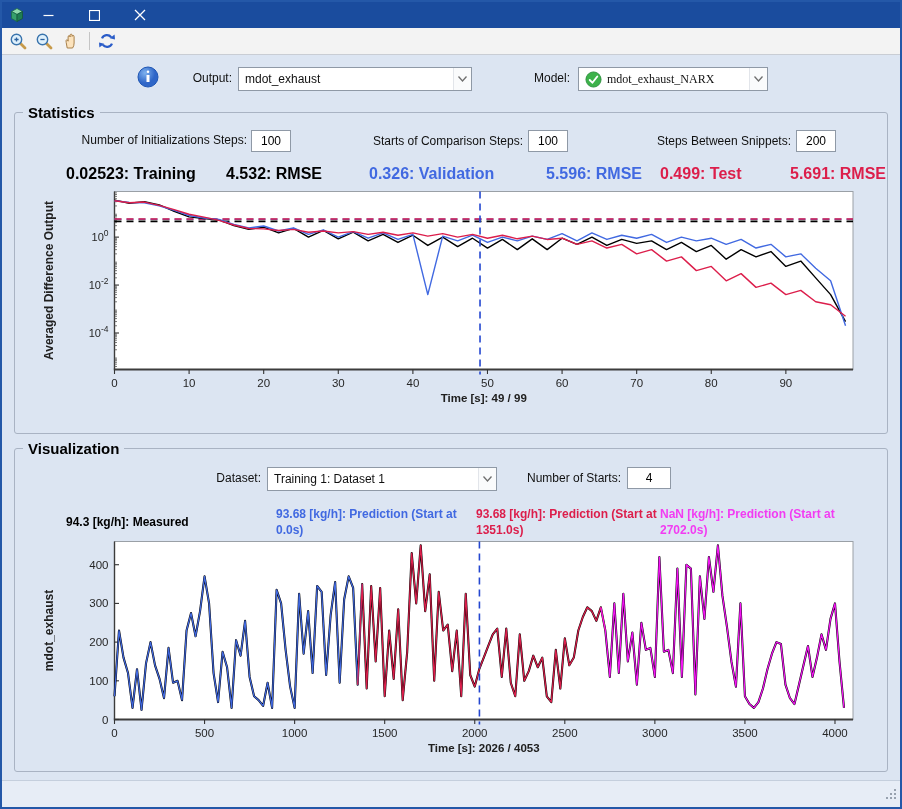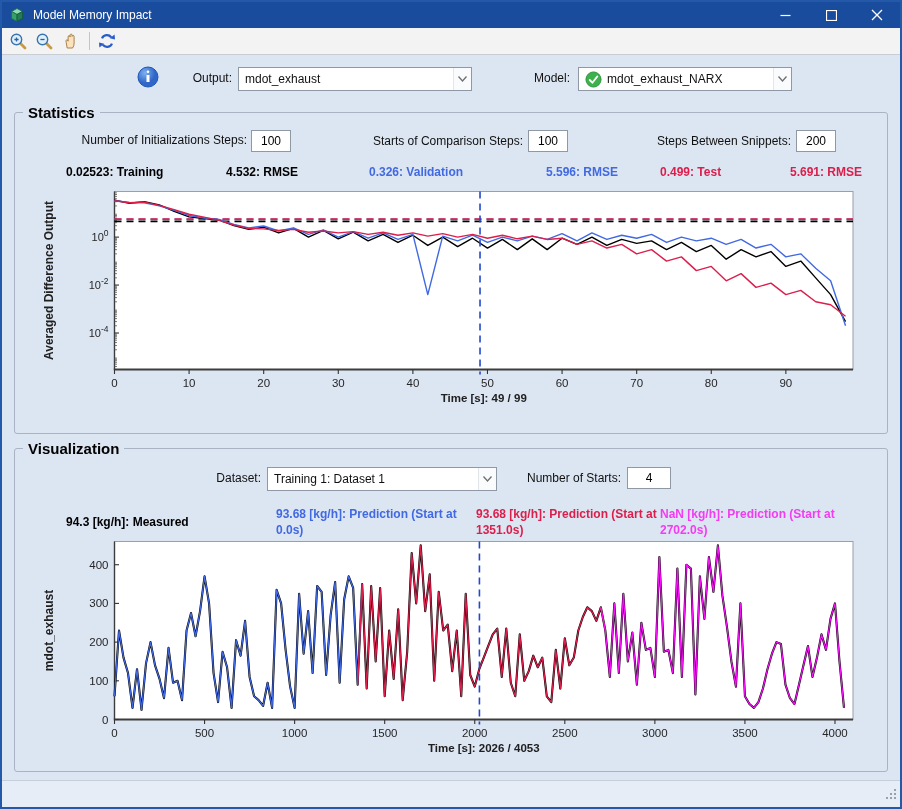--- a/index.html
+++ b/index.html
@@ -12,41 +12,40 @@
   .tool-btn{width:24px;height:22px;display:flex;align-items:center;justify-content:center;margin-right:2px;border-radius:2px;}
   .tool-sep{width:1px;height:18px;background:#C5C5C5;margin:0 5px;}
   .content{position:relative;height:726px;}
   .lbl{position:absolute;font-size:12px;color:#101010;text-align:right;white-space:nowrap;}
   .combo{position:absolute;background:#ffffff;border:1px solid #8F99A6;display:flex;align-items:center;font-size:12px;color:#101010;box-sizing:border-box;padding-left:6px;}
   .combo .ctext{flex:1;white-space:nowrap;overflow:hidden;}
   .combo .carrow{width:17px;display:flex;align-items:center;justify-content:center;border-left:1px solid #E2E5EA;align-self:stretch;background:#FAFBFC;}
   .num-input{position:absolute;box-sizing:border-box;border:1px solid #8F99A6;background:#ffffff;font-size:12px;text-align:center;font-family:"Liberation Sans",sans-serif;padding:0;}
   .panel{position:absolute;border:1px solid #A9B3C3;border-radius:3px;}
   .panel-title{position:absolute;top:-9px;left:8px;background:#DCE5F2;padding:0 5px;font-size:15px;font-weight:bold;color:#000000;}
-  .stat-leg{position:absolute;font-size:12px;font-weight:bold;white-space:nowrap;}
+  .stat-leg{position:absolute;font-size:16px;font-weight:bold;white-space:nowrap;}
   .viz-leg{position:absolute;font-size:12px;font-weight:bold;line-height:1.3;}
   .chart{position:absolute;left:0;}
   .chart text{font-family:"Liberation Sans",sans-serif;}
   .statusbar{position:absolute;left:0;right:0;bottom:0;height:26px;background:#E7EDF6;border-top:1px solid #C5CFDD;}
   .grip{position:absolute;right:3px;bottom:3px;}
 </style>
 </head>
 <body>
 
 <div class="window">
 
   <div class="titlebar">
     <span class="app-icon">
       <svg width="16" height="16" viewBox="0 0 16 16">
         <polygon points="8,1.5 13.5,4.5 8,7.5 2.5,4.5" fill="#8FD9AC" stroke="#1d6b47" stroke-width="0.8"></polygon>
         <polygon points="2.5,4.5 8,7.5 8,14.5 2.5,11.5" fill="#36A06C" stroke="#1d6b47" stroke-width="0.8"></polygon>
         <polygon points="13.5,4.5 8,7.5 8,14.5 13.5,11.5" fill="#1F7E53" stroke="#14573a" stroke-width="0.8"></polygon>
       </svg>
     </span>
-    <span class="title">Model Memory Impact</span>
     <div class="win-btn">
       <svg width="11" height="11" viewBox="0 0 11 11">
           <line x1="0.5" y1="5.5" x2="10.5" y2="5.5" stroke="#ffffff" stroke-width="1.2"></line>
         </svg>
     </div>
     <div class="win-btn">
       <svg width="11" height="11" viewBox="0 0 11 11">
           <rect x="0.5" y="0.5" width="10" height="10" fill="none" stroke="#ffffff" stroke-width="1.2"></rect>
         </svg>
     </div>
@@ -106,21 +105,21 @@
     <span class="lbl" style="left:140px;width:90px;top:16px;">Output:</span>
     <div class="combo" style="left:236px;top:12px;width:234px;height:24px;">
       <span class="ctext">mdot_exhaust</span>
       <span class="carrow">
         <svg width="9" height="6" viewBox="0 0 9 6">
             <path d="M0.5 0.5 L4.5 5 L8.5 0.5" fill="none" stroke="#6F6F6F" stroke-width="1.3"></path>
           </svg>
       </span>
     </div>
     <span class="lbl" style="left:493px;width:75px;top:16px;">Model:</span>
-    <div class="combo" style="left:576px;top:12px;width:214px;height:24px;">
+    <div class="combo" style="left:576px;top:12px;width:190px;height:24px;font-family:Liberation Serif, serif;">
       <span style="display:flex;margin-right:5px;">
         <svg width="17" height="17" viewBox="0 0 18 18">
           <circle cx="9" cy="9" r="8" fill="#3DB24A" stroke="#2F9140" stroke-width="1"></circle>
           <path d="M5 9.5 L7.8 12.4 L13 5.8" fill="none" stroke="#ffffff" stroke-width="2" stroke-linecap="round" stroke-linejoin="round"></path>
         </svg>
       </span>
       <span class="ctext">mdot_exhaust_NARX</span>
       <span class="carrow">
         <svg width="9" height="6" viewBox="0 0 9 6">
             <path d="M0.5 0.5 L4.5 5 L8.5 0.5" fill="none" stroke="#6F6F6F" stroke-width="1.3"></path>

